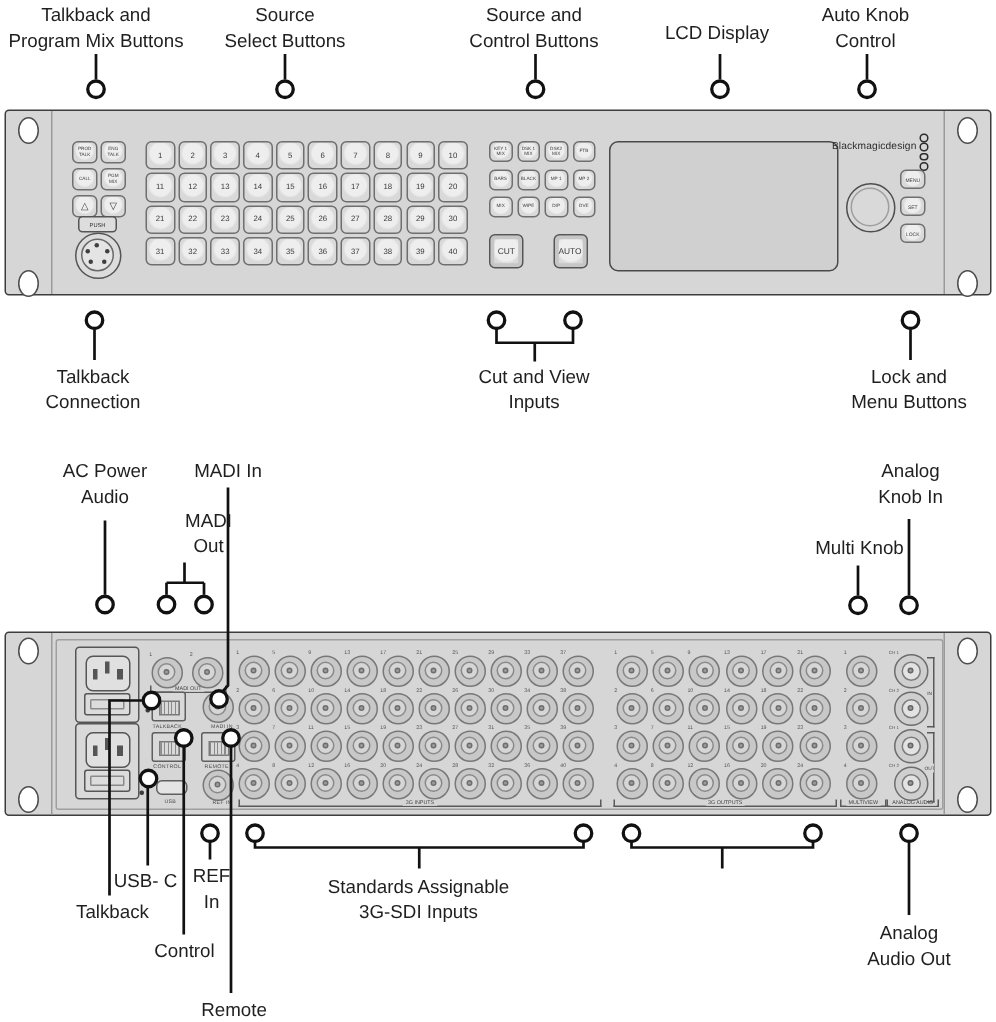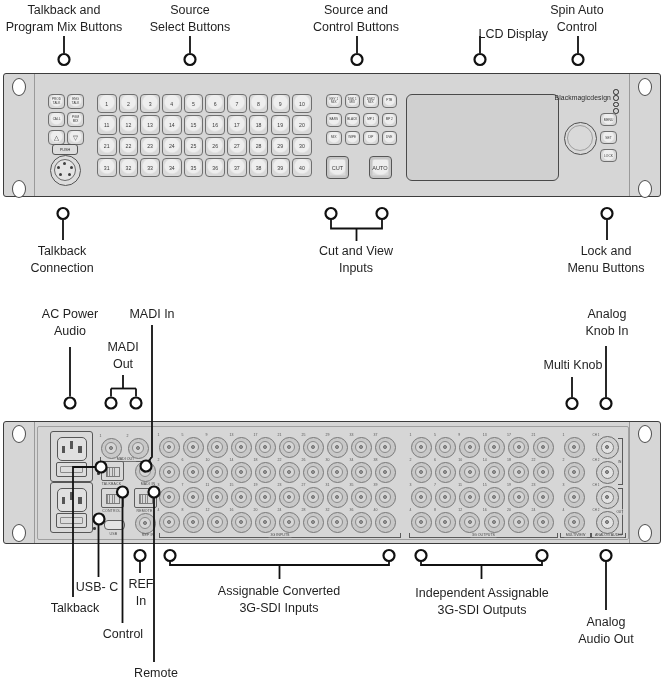--- a/index.html
+++ b/index.html
@@ -590,46 +590,46 @@
       <div>Program Mix Buttons</div>
   </div>
   <div class="co-label" style="left:286px;top:2px;width:140px;">
     <div>Source and</div>
       <div>Control Buttons</div>
   </div>
   <div class="co-label" style="left:120px;top:2px;width:140px;">
     <div>Source</div>
       <div>Select Buttons</div>
   </div>
-  <div class="co-label" style="left:408px;top:26px;width:140px;text-align:right;">
+  <div class="co-label" style="left:408px;top:14px;width:140px;">
     <div>LCD Display</div>
   </div>
   <div class="co-label" style="left:507px;top:2px;width:140px;">
-    <div>Spin Auto</div>
+    <div>Auto Knob</div>
       <div>Control</div>
   </div>
 
   <div class="co-label" style="left:-8px;top:243px;width:140px;">
     <div>Talkback</div>
       <div>Connection</div>
   </div>
   <div class="co-label" style="left:286px;top:243px;width:140px;">
     <div>Cut and View</div>
       <div>Inputs</div>
   </div>
   <div class="co-label" style="left:536px;top:243px;width:140px;">
     <div>Lock and</div>
       <div>Menu Buttons</div>
   </div>
 
   <div class="co-label" style="left:20px;top:306px;width:100px;">
     <div>AC Power</div>
       <div>Audio</div>
   </div>
-  <div class="co-label" style="left:93px;top:339px;width:60px;">
+  <div class="co-label" style="left:109px;top:339px;width:60px;">
     <div>MADI</div>
       <div>Out</div>
   </div>
   <div class="co-label" style="left:112px;top:306px;width:80px;">
     <div>MADI In</div>
   </div>
   <div class="co-label" style="left:533px;top:357px;width:80px;">
     <div>Multi Knob</div>
   </div>
   <div class="co-label" style="left:567px;top:306px;width:80px;">
@@ -647,25 +647,21 @@
     <div>REF</div>
       <div>In</div>
   </div>
   <div class="co-label" style="left:88px;top:626px;width:70px;">
     <div>Control</div>
   </div>
   <div class="co-label" style="left:121px;top:665px;width:70px;">
     <div>Remote</div>
   </div>
   <div class="co-label" style="left:204px;top:583px;width:150px;">
-    <div>Assignable Converted</div>
+    <div>Standards Assignable</div>
       <div>3G-SDI Inputs</div>
-  </div>
-  <div class="co-label" style="left:402px;top:585px;width:160px;">
-    <div>Independent Assignable</div>
-      <div>3G-SDI Outputs</div>
   </div>
   <div class="co-label" style="left:566px;top:614px;width:80px;">
     <div>Analog</div>
       <div>Audio Out</div>
   </div>
 
 </div>
 
 </body></html>

